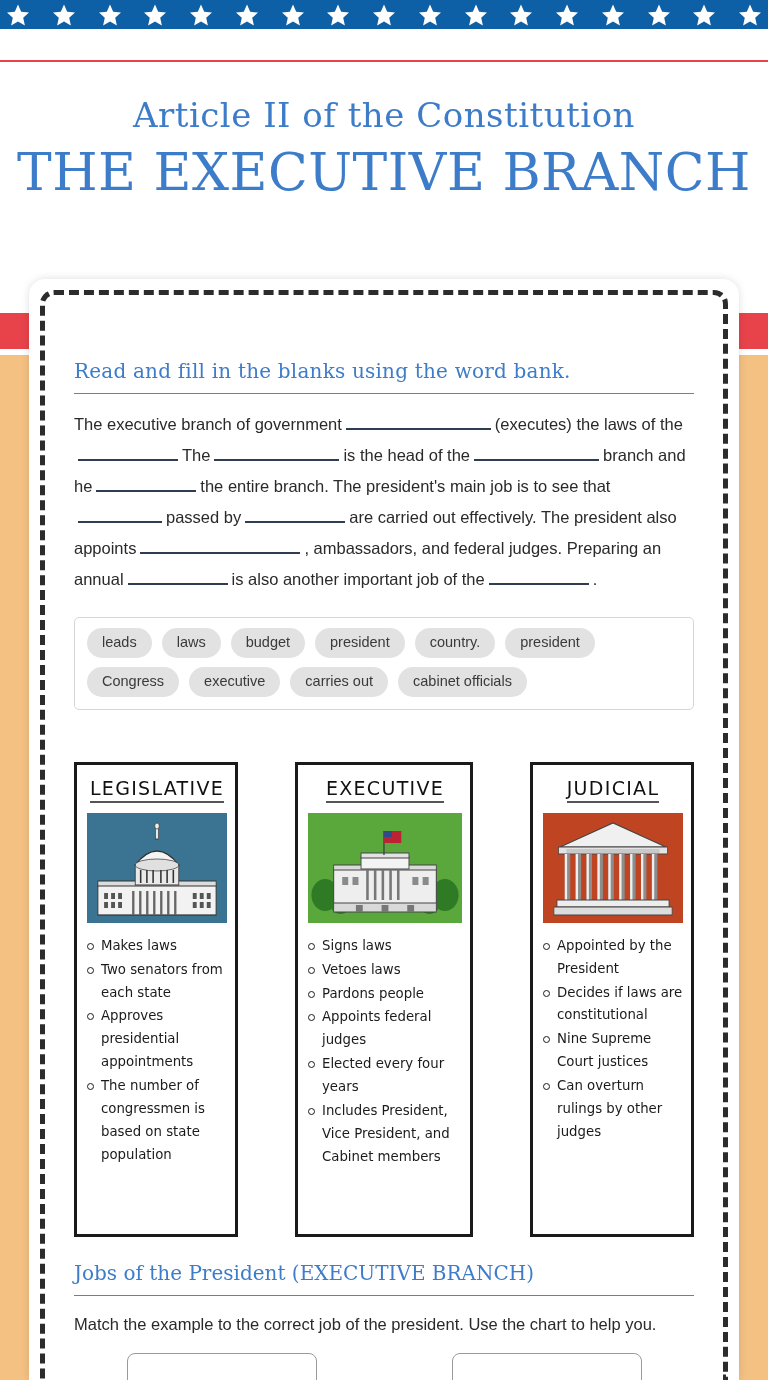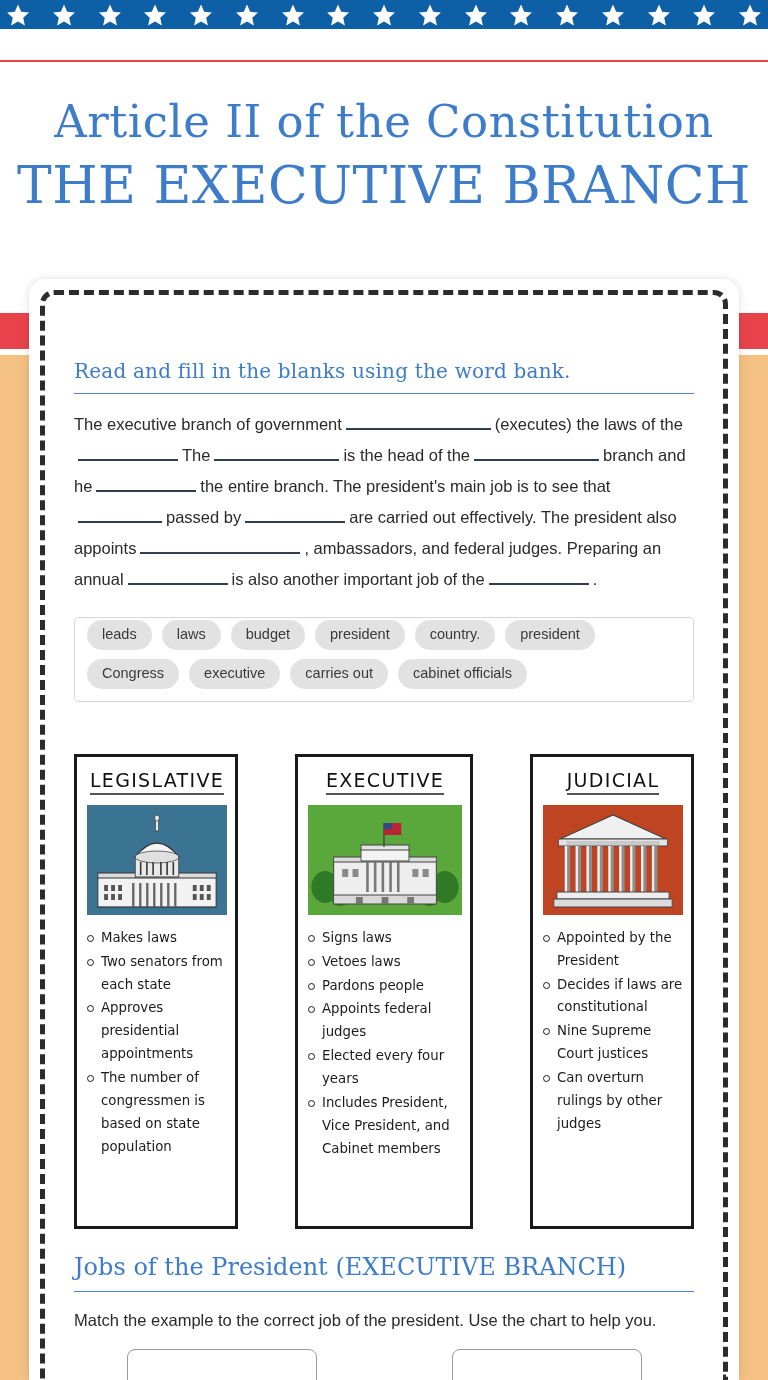--- a/index.html
+++ b/index.html
@@ -44,21 +44,21 @@
   }
 
   
   .title-wrap {
     position: absolute; top: 96px; left: 0;
     width: 768px;
     text-align: center;
   }
   .title-1 {
     font-family: "DejaVu Serif", "Liberation Serif", serif;
-    font-size: 45px;
+    font-size: 34px;
     font-weight: 400;
     color: #3d7cc9;
     letter-spacing: 0.5px;
     line-height: 1.15;
     white-space: nowrap;
   }
   .title-2 {
     font-family: "DejaVu Serif", "Liberation Serif", serif;
     font-size: 52px;
     font-weight: 400;
@@ -114,21 +114,21 @@
 
   
   .sec-head {
     font-family: "DejaVu Serif", "Liberation Serif", serif;
     font-size: 20px;
     color: #3d7cc9;
     letter-spacing: 0.2px;
     padding-bottom: 10px;
   }
   .sec-head.serif-thin {
-    font-size: 24px;
+    font-size: 20px;
     letter-spacing: 0px;
   }
   .sec-rule {
     height: 1px;
     background: #4f86c6;
     margin-bottom: 15px;
   }
 
   
   .para {
@@ -147,21 +147,21 @@
   .b-md  { width: 100px; }
   .b-lg  { width: 125px; }
   .b-xl  { width: 145px; }
   .b-xxl { width: 160px; }
 
   
   .wordbank {
     margin-top: 22px;
     border: 1px solid #d6d6d6;
     border-radius: 5px;
-    padding: 2px 12px 12px 12px;
+    padding: 10px 12px 12px 12px;
     display: flex;
     flex-wrap: wrap;
     gap: 9px 10px;
   }
   .chip {
     background: #e2e2e2;
     color: #3a3a3a;
     font-size: 14.5px;
     border-radius: 16px;
     padding: 7px 15px;

